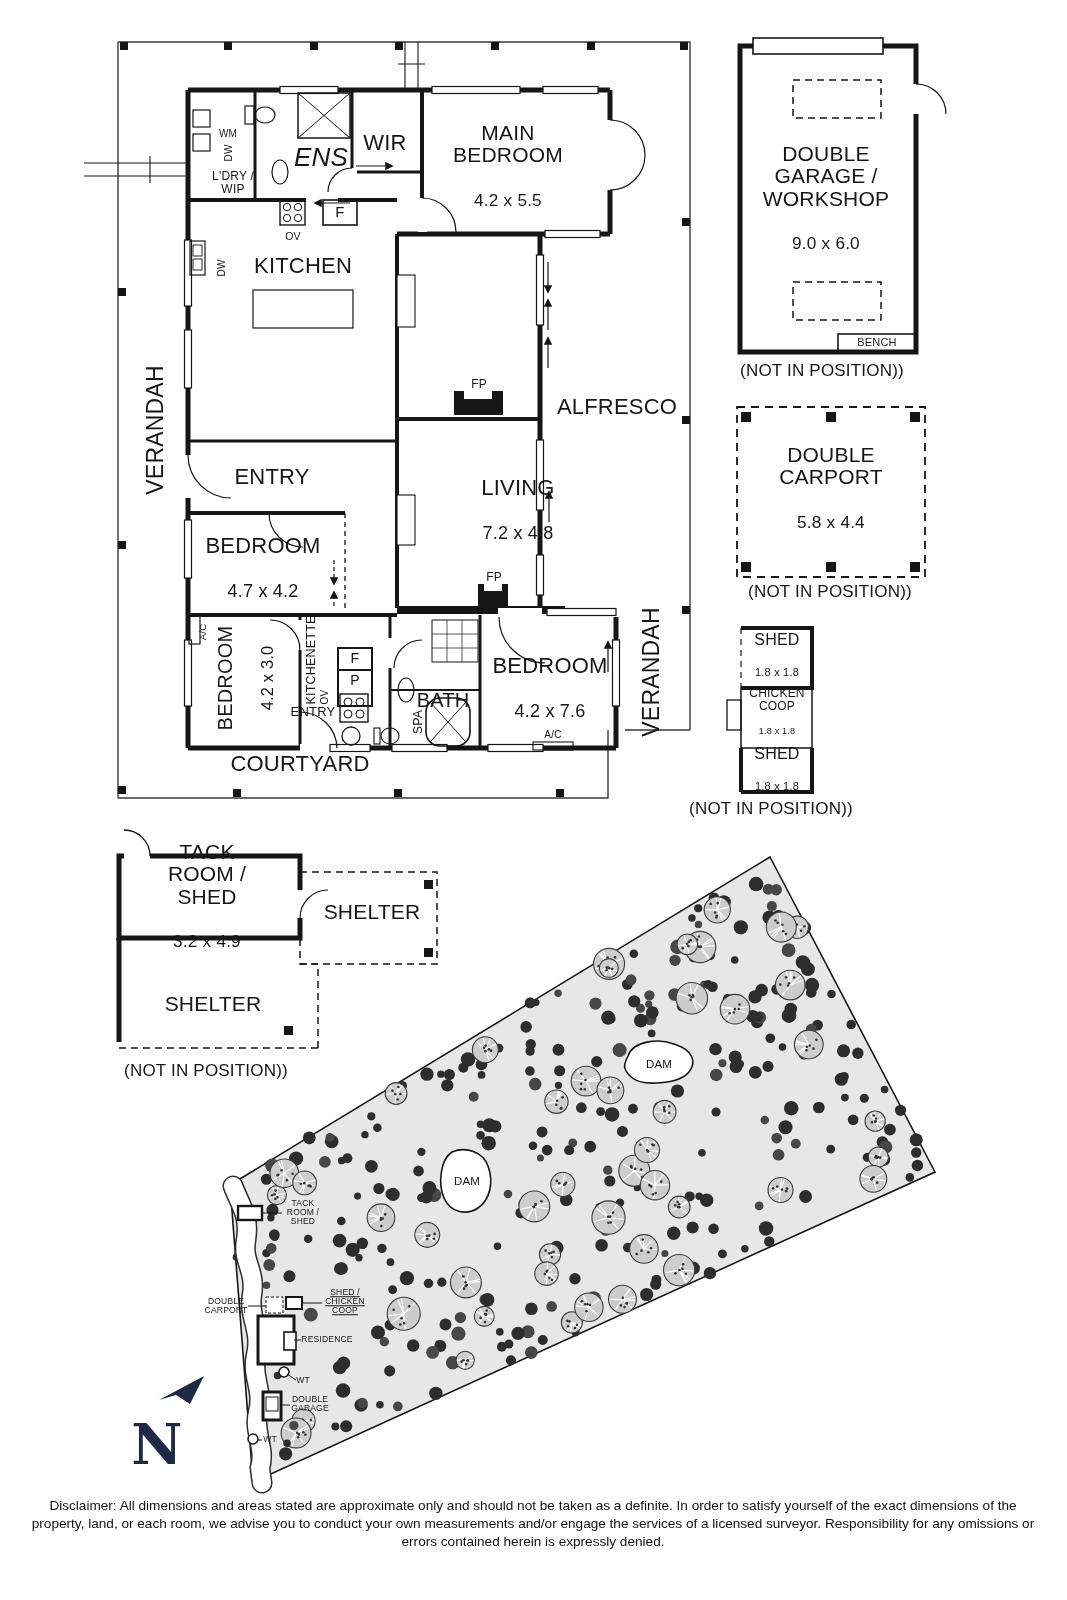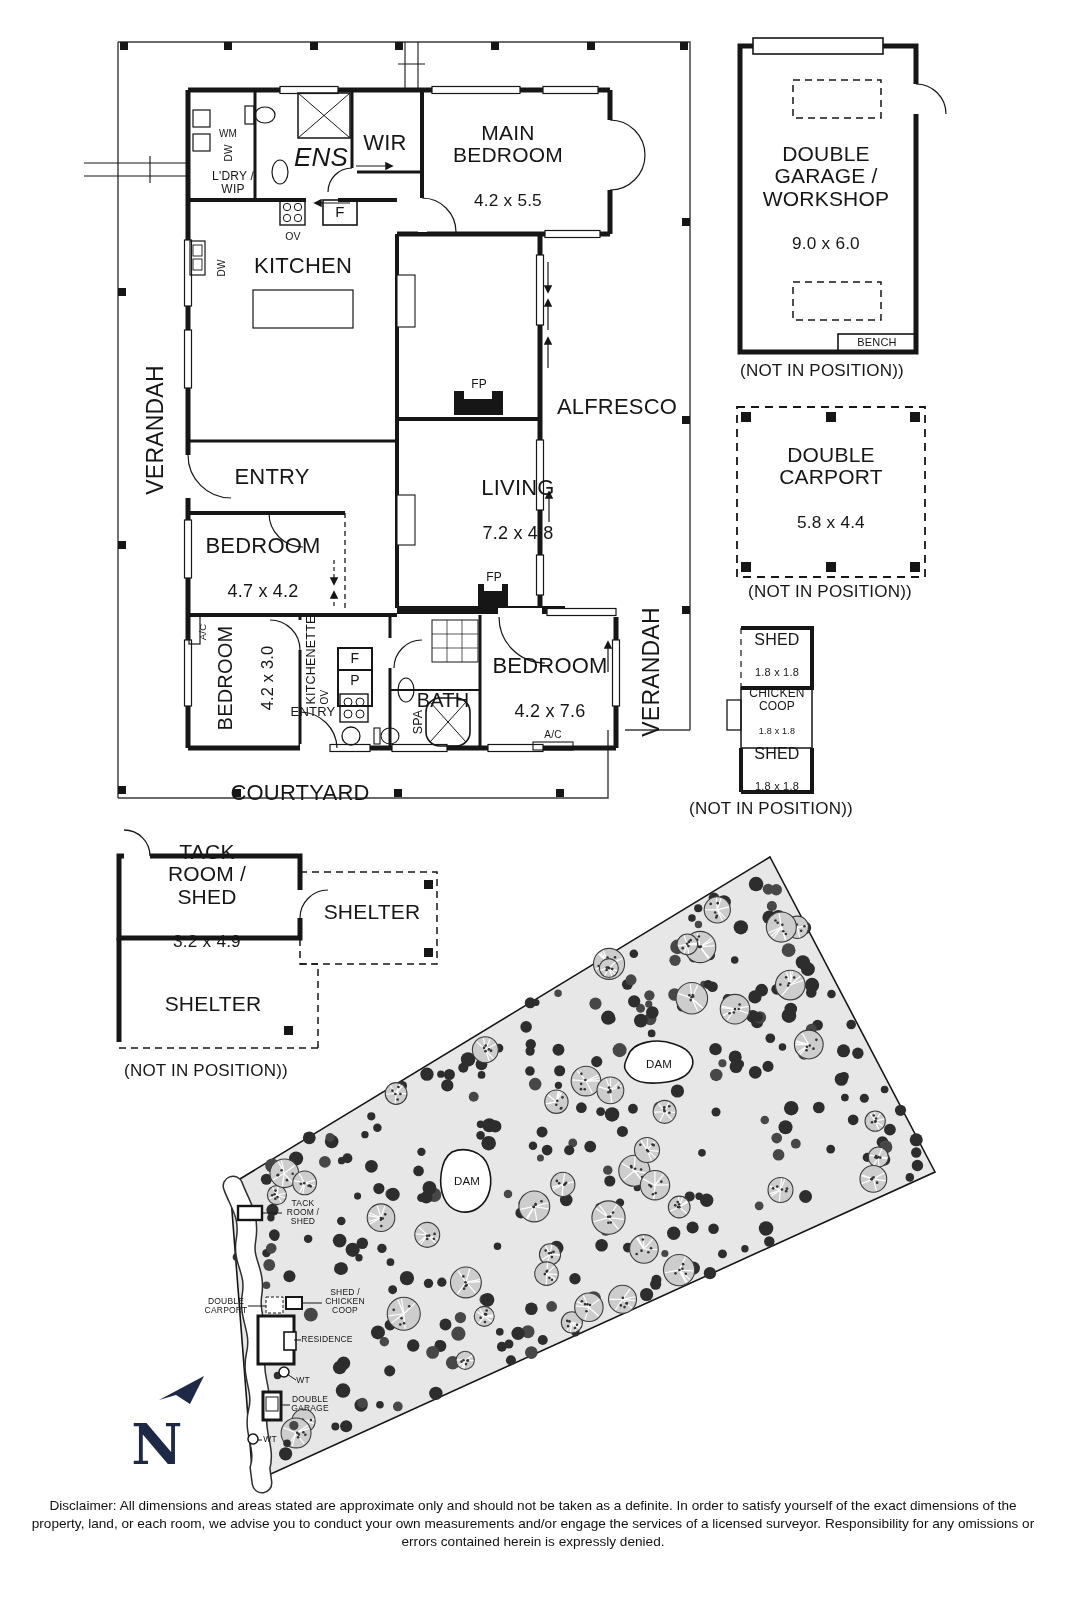--- a/index.html
+++ b/index.html
@@ -1241,21 +1241,21 @@
 <div class="lbl" style="left:355px;top:659px;font-size:14px;">F</div>
 <div class="lbl" style="left:355px;top:681px;font-size:14px;">P</div>
 <div class="lbl" style="left:443px;top:701px;font-size:20px;">BATH</div>
 <div class="lbl v" style="left:419px;top:722px;font-size:12.5px;">SPA</div>
 <div class="lbl" style="left:550px;top:688px;font-size:22px;">
   <span class="nm">BEDROOM</span>
   <span class="dims">4.2 x 7.6</span>
 </div>
 <div class="lbl" style="left:553px;top:735px;font-size:10px;">A/C</div>
 <div class="lbl v" style="left:651px;top:672px;font-size:23px;">VERANDAH</div>
-<div class="lbl" style="left:300px;top:764px;font-size:22px;margin-top:29px;">COURTYARD</div>
+<div class="lbl" style="left:300px;top:764px;font-size:22px;">COURTYARD</div>
 
 <div class="lbl" style="left:826px;top:198px;font-size:21px;">
   <span class="nm">DOUBLE
 GARAGE /
 WORKSHOP</span>
   <span class="dims">9.0 x 6.0</span>
 </div>
 <div class="lbl" style="left:877px;top:343px;font-size:11px;">BENCH</div>
 <div class="lbl" style="left:822px;top:371px;font-size:17px;">(NOT IN POSITION))</div>
 <div class="lbl" style="left:831px;top:487px;font-size:21px;">
@@ -1288,21 +1288,21 @@
 <div class="lbl" style="left:213px;top:1004px;font-size:21px;">SHELTER</div>
 <div class="lbl" style="left:206px;top:1071px;font-size:17px;">(NOT IN POSITION))</div>
 
 <div class="lbl" style="left:659px;top:1064px;font-size:11.5px;">DAM</div>
 <div class="lbl" style="left:467px;top:1181px;font-size:11.5px;">DAM</div>
 <div class="lbl" style="left:303px;top:1213px;font-size:8.5px;">TACK
 ROOM /
 SHED</div>
 <div class="lbl" style="left:226px;top:1306px;font-size:8.5px;">DOUBLE
 CARPORT</div>
-<div class="lbl" style="left:345px;top:1302px;font-size:8.5px;">SHED /
+<div class="lbl" style="left:345px;top:1302px;font-size:8.5px;text-decoration:underline;">SHED /
 CHICKEN
 COOP</div>
 <div class="lbl" style="left:327px;top:1340px;font-size:8.5px;">RESIDENCE</div>
 <div class="lbl" style="left:303px;top:1381px;font-size:8.5px;">WT</div>
 <div class="lbl" style="left:310px;top:1404px;font-size:8.5px;">DOUBLE
 GARAGE</div>
 <div class="lbl" style="left:270px;top:1440px;font-size:8.5px;">WT</div>
 <div class="lbl north-n" style="left:157px;top:1444px;font-size:56px;">N</div>
 
 <div class="disclaimer">Disclaimer: All dimensions and areas stated are approximate only and should not be taken as a definite. In order to satisfy yourself of the exact dimensions of the property, land, or each room, we advise you to conduct your own measurements and/or engage the services of a licensed surveyor. Responsibility for any omissions or errors contained herein is expressly denied.</div>

